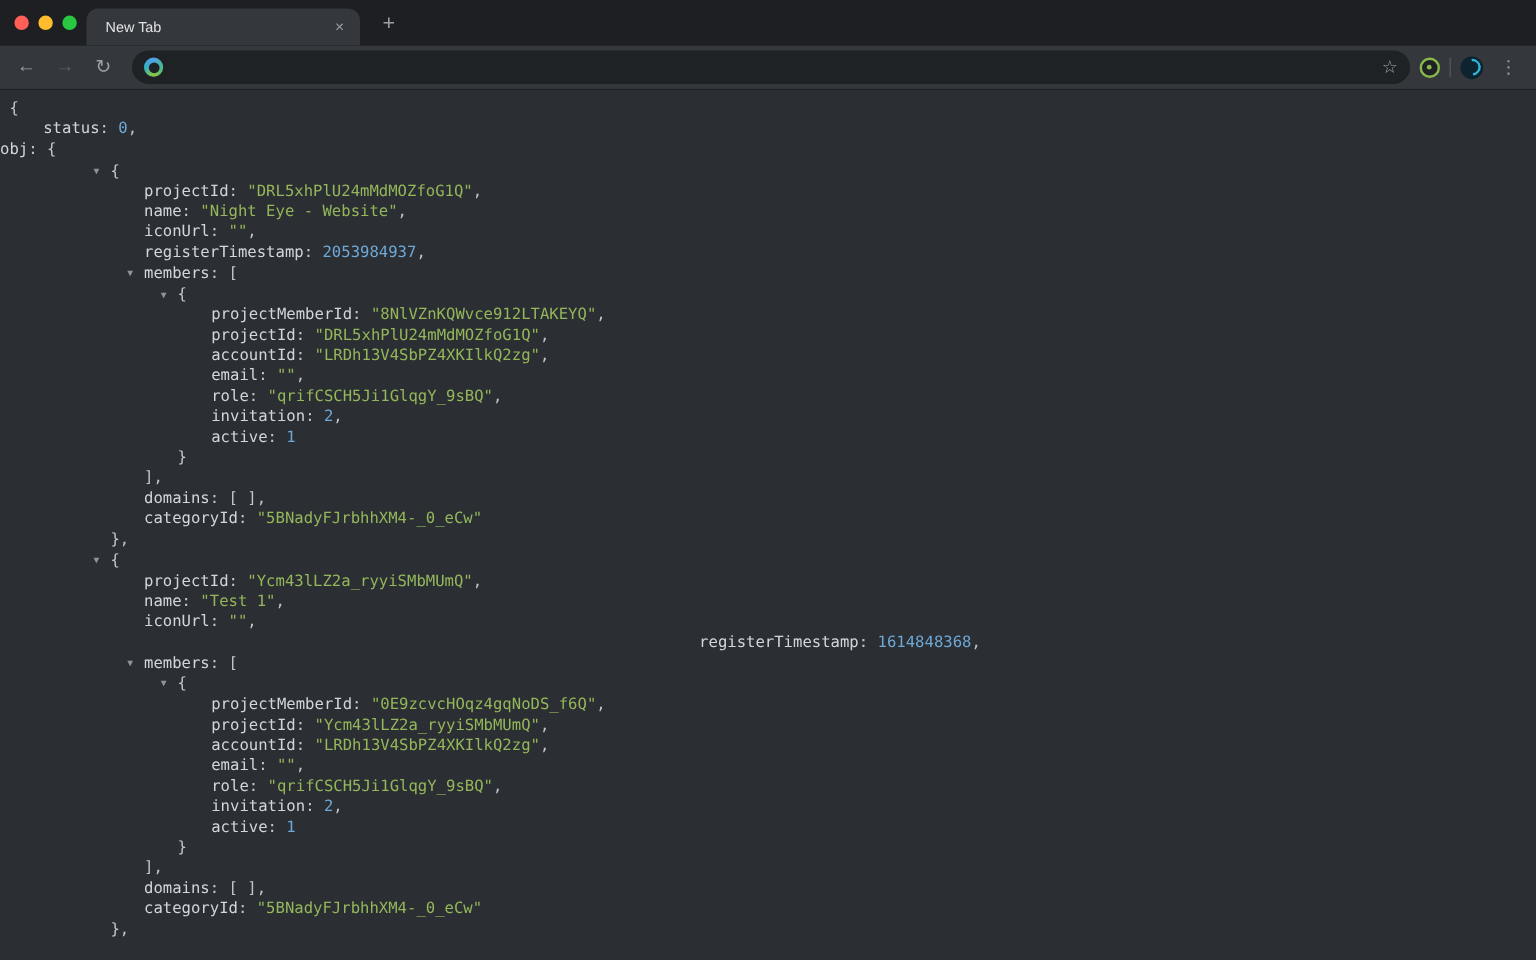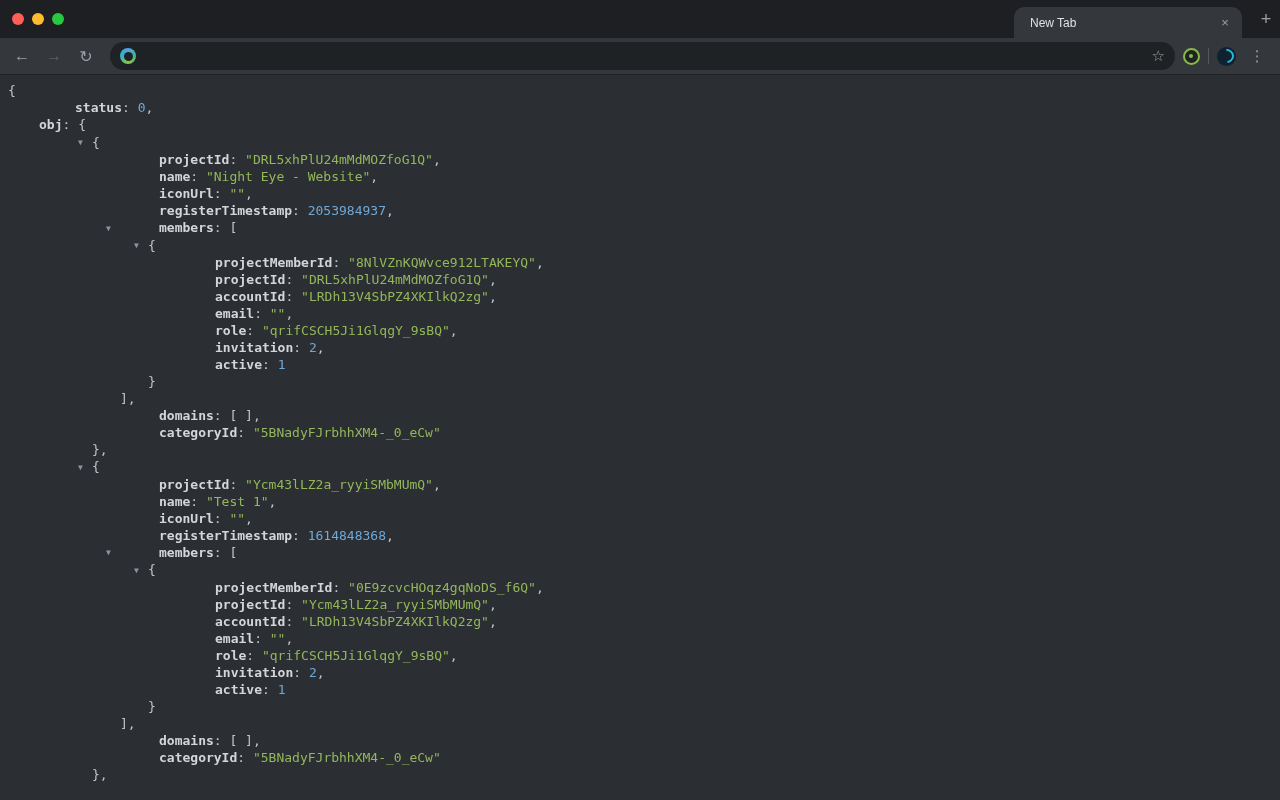--- a/index.html
+++ b/index.html
@@ -2,21 +2,21 @@
 <html style="--background: #2b2e32; --key: #d2d6da; --string: #93b75a; --number: #6ea9d8; --punct: #c2c6ca; --arrow: #8e949b;"><head>
 <meta charset="utf-8">
 <style>
   * { margin:0; padding:0; box-sizing:border-box; }
   html,body { width:1280px; height:800px; overflow:hidden; }
   body { font-family:"Liberation Sans", sans-serif; background:var(--background,#2b2e32); }
 
   .browser { width:100%; height:100%; display:flex; flex-direction:column; }
 
   
-  .tabstrip { height:38px; background:#1d1f22; display:flex; align-items:flex-end; position:relative; flex-shrink:0;justify-content:flex-end; }
+  .tabstrip { height:38px; background:#1d1f22; display:flex; align-items:flex-end; position:relative; flex-shrink:0; }
   .traffic-lights { position:absolute; left:12px; top:13px; display:flex; gap:8px; }
   .light { width:12px; height:12px; border-radius:50%; }
   .light.red { background:#ff5f57; }
   .light.yellow { background:#febc2e; }
   .light.green { background:#28c840; }
 
   .tab { width:228px; height:31px; margin-left:72px; background:#34373b;
          border-radius:10px 10px 0 0; display:flex; align-items:center; padding:0 8px 0 16px; }
   .tab-title { flex:1; font-size:12px; color:#dfe1e5; white-space:nowrap; overflow:hidden; }
   .tab-close { width:18px; height:18px; border-radius:50%; color:#9aa0a6; font-size:13px;
@@ -51,21 +51,21 @@
   .ext-teal::after { content:""; position:absolute; inset:2.5px; border-radius:50%;
                      border:2.5px solid #29b6d8; border-left-color:transparent;
                      border-bottom-color:transparent; transform:rotate(40deg); }
   .menu-dots { width:26px; text-align:center; font-size:15px; color:#9aa0a6; cursor:pointer; }
 
   
   .content { flex:1; overflow:hidden; padding-top:7px;
              font-family:"DejaVu Sans Mono", monospace; font-size:13px; line-height:17px;
              background:var(--background,#2b2e32); }
   .line { white-space:pre; }
-  .tk-k { color:var(--key,#d2d6da); font-weight:700;margin-left:39px; }
+  .tk-k { color:var(--key,#d2d6da); font-weight:400; }
   .tk-p { color:var(--punct,#c2c6ca); }
   .tk-s { color:var(--string,#93b75a); }
   .tk-n { color:var(--number,#6ea9d8); }
   .arrow { display:inline-block; width:14px; margin-left:-14px; color:var(--arrow,#8e949b);
            font-size:8px; vertical-align:1.5px; cursor:pointer; }
 </style>
 </head>
 <body>
 
 <div class="browser">
@@ -122,21 +122,21 @@
       <div class="line" style="padding-left: 176px;"><span class="tk-k">active</span><span class="tk-p">: </span><span class="tk-n">1</span></div>
       <div class="line" style="padding-left: 148px;"><span class="tk-p">}</span></div>
       <div class="line" style="padding-left: 120px;"><span class="tk-p">],</span></div>
       <div class="line" style="padding-left: 120px;"><span class="tk-k">domains</span><span class="tk-p">: [ ],</span></div>
       <div class="line" style="padding-left: 120px;"><span class="tk-k">categoryId</span><span class="tk-p">: </span><span class="tk-s">"5BNadyFJrbhhXM4-_0_eCw"</span></div>
       <div class="line" style="padding-left: 92px;"><span class="tk-p">},</span></div>
       <div class="line" style="padding-left: 92px;"><span class="arrow">▼</span><span class="tk-p">{</span></div>
       <div class="line" style="padding-left: 120px;"><span class="tk-k">projectId</span><span class="tk-p">: </span><span class="tk-s">"Ycm43lLZ2a_ryyiSMbMUmQ"</span><span class="tk-p">,</span></div>
       <div class="line" style="padding-left: 120px;"><span class="tk-k">name</span><span class="tk-p">: </span><span class="tk-s">"Test 1"</span><span class="tk-p">,</span></div>
       <div class="line" style="padding-left: 120px;"><span class="tk-k">iconUrl</span><span class="tk-p">: </span><span class="tk-s">""</span><span class="tk-p">,</span></div>
-      <div class="line" style="padding-left: 120px;"><span class="tk-k">registerTimestamp</span><span class="tk-p">: </span><span class="tk-n">1614848368</span><span class="tk-p">,</span></div>
+      <div class="line" style="padding-left: 120px; text-align: center;"><span class="tk-k">registerTimestamp</span><span class="tk-p">: </span><span class="tk-n">1614848368</span><span class="tk-p">,</span></div>
       <div class="line" style="padding-left: 120px;"><span class="arrow">▼</span><span class="tk-k">members</span><span class="tk-p">: [</span></div>
       <div class="line" style="padding-left: 148px;"><span class="arrow">▼</span><span class="tk-p">{</span></div>
       <div class="line" style="padding-left: 176px;"><span class="tk-k">projectMemberId</span><span class="tk-p">: </span><span class="tk-s">"0E9zcvcHOqz4gqNoDS_f6Q"</span><span class="tk-p">,</span></div>
       <div class="line" style="padding-left: 176px;"><span class="tk-k">projectId</span><span class="tk-p">: </span><span class="tk-s">"Ycm43lLZ2a_ryyiSMbMUmQ"</span><span class="tk-p">,</span></div>
       <div class="line" style="padding-left: 176px;"><span class="tk-k">accountId</span><span class="tk-p">: </span><span class="tk-s">"LRDh13V4SbPZ4XKIlkQ2zg"</span><span class="tk-p">,</span></div>
       <div class="line" style="padding-left: 176px;"><span class="tk-k">email</span><span class="tk-p">: </span><span class="tk-s">""</span><span class="tk-p">,</span></div>
       <div class="line" style="padding-left: 176px;"><span class="tk-k">role</span><span class="tk-p">: </span><span class="tk-s">"qrifCSCH5Ji1GlqgY_9sBQ"</span><span class="tk-p">,</span></div>
       <div class="line" style="padding-left: 176px;"><span class="tk-k">invitation</span><span class="tk-p">: </span><span class="tk-n">2</span><span class="tk-p">,</span></div>
       <div class="line" style="padding-left: 176px;"><span class="tk-k">active</span><span class="tk-p">: </span><span class="tk-n">1</span></div>
       <div class="line" style="padding-left: 148px;"><span class="tk-p">}</span></div>

